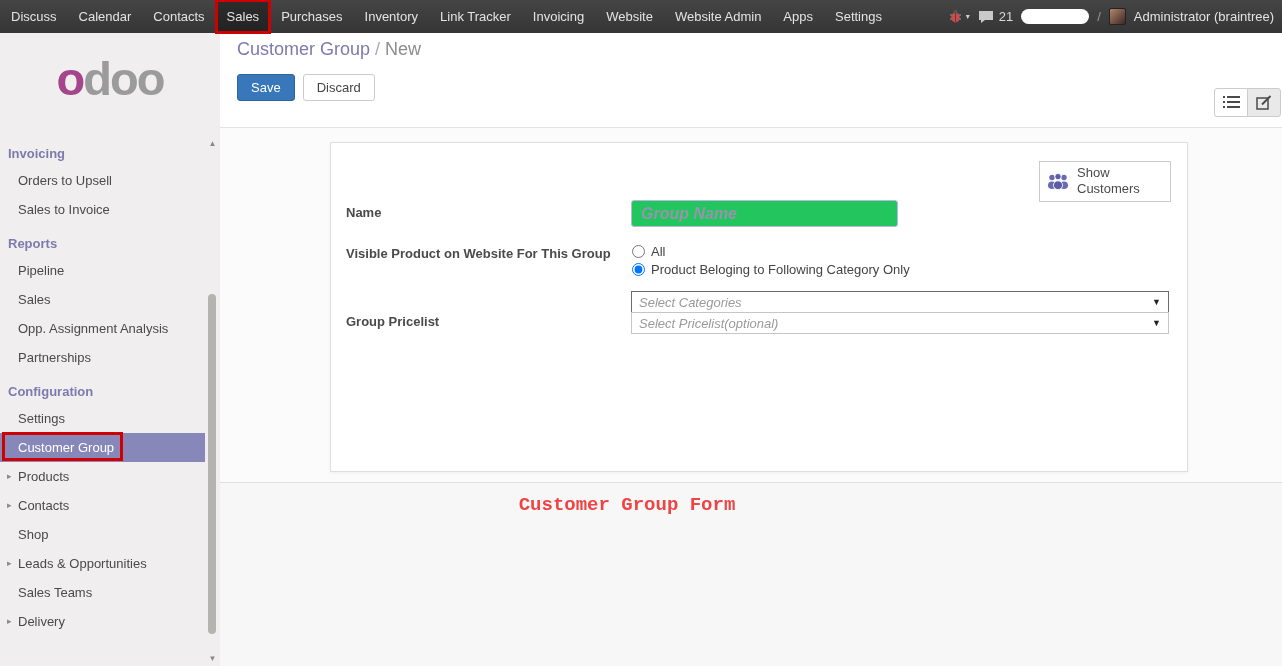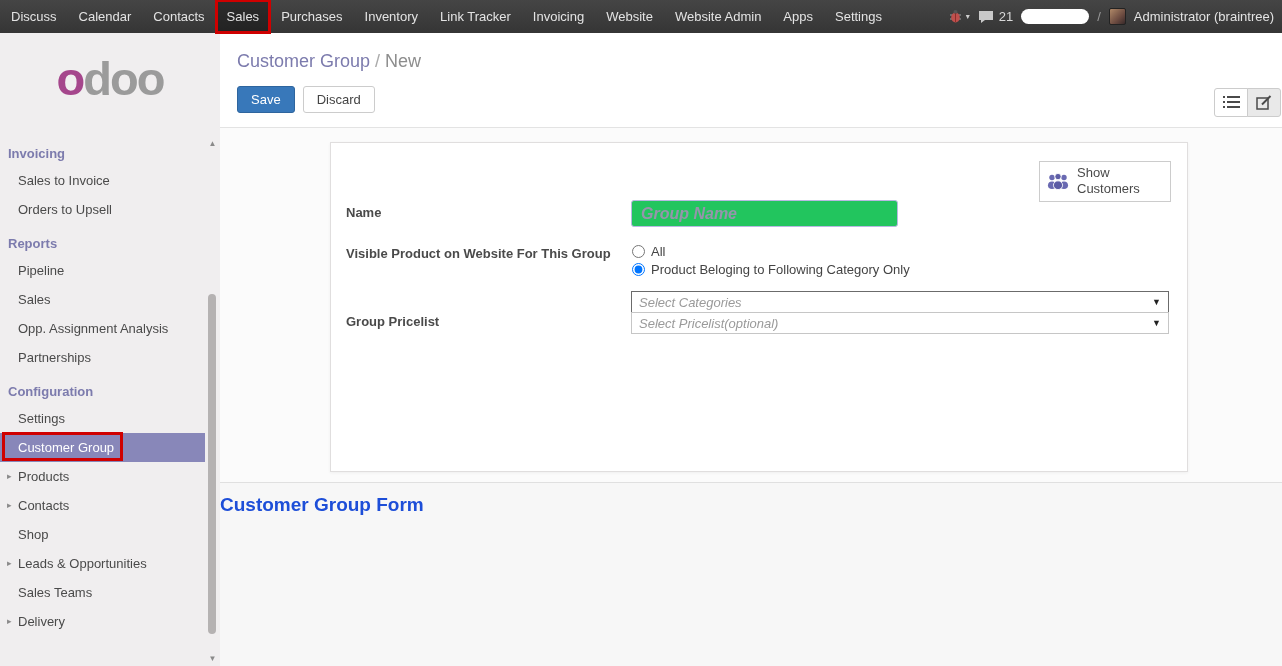--- a/index.html
+++ b/index.html
@@ -48,21 +48,21 @@
     border: 3px solid #cf0000; pointer-events: none;
   }
   .sb-scroll { position: absolute; top: 106px; bottom: 0; right: 1px; width: 13px; }
   .sb-arrow { position: absolute; left: 0; width: 13px; text-align: center; font-size: 8px; color: #8a8a8a; cursor: pointer; }
   .sb-arrow.up { top: 0; }
   .sb-arrow.down { bottom: 3px; }
   .sb-thumb { position: absolute; top: 155px; left: 2px; width: 8px; height: 340px; background: #b5b2b2; border-radius: 4px; cursor: pointer; }
 
   
   .main { position: absolute; top: 33px; left: 220px; right: 0; bottom: 0; background: #fff; }
-  .breadcrumb { padding: 18px 0 0 17px; font-size: 18px; }
+  .breadcrumb { padding: 6px 0 0 17px; font-size: 18px; }
   .bc-link { color: #7c7bad; cursor: pointer; }
   .bc-sep { color: #aaa; margin: 0 5px; }
   .bc-current { color: #8d8d8d; }
   .btn-row { display: flex; gap: 8px; margin: 14px 0 0 17px; }
   .btn {
     font-size: 13px; padding: 5px 13px; border-radius: 3px; cursor: pointer;
     border: 1px solid #ccc; background: #fff; color: #444; font-family: inherit;
   }
   .btn.primary { background: #3878ba; border-color: #2e659e; color: #fff; }
   .switcher { position: absolute; top: 55px; right: 1px; display: flex; }
@@ -102,21 +102,21 @@
   .select-box {
     position: absolute; left: 300px; width: 538px; height: 22px; background: #fff;
     display: flex; align-items: center; justify-content: space-between;
     padding: 0 7px; font-size: 13px; cursor: pointer;
   }
   .select-box .ph { font-style: italic; color: #9a9a9a; }
   .sel-categories { top: 140px; border: 1px solid #6b6b6b; margin-top: 8px; }
   .sel-pricelist { top: 169px; border: 1px solid #c6c6c6; }
   .select-caret { font-size: 9px; color: #222; font-style: normal; }
   .footer-area { position: absolute; top: 354px; left: 0; right: 0; bottom: 0; background: #f7f7f7; border-top: 1px solid #e0e0e0; }
-  .caption { position: absolute; top: 11px; left: 0; width: 814px; text-align: left; font-size: 19px; font-weight: bold; color: #1d4ed8; }
+  .caption { position: absolute; top: 11px; left: 0; width: 814px; text-align: center; font-size: 19px; font-weight: bold; color: #ef4444; font-family: Liberation Mono, monospace; }
 </style>
 </head>
 <body>
 
 <header class="topnav">
   <nav class="nav-left">
     <div class="nav-item">Discuss</div>
     <div class="nav-item">Calendar</div>
     <div class="nav-item">Contacts</div>
     <div class="nav-item active annotated">Sales</div>
@@ -151,22 +151,22 @@
     <span class="avatar"></span>
     <span class="user-name">Administrator (braintree)</span>
   </div>
 </header>
 
 <aside class="sidebar">
   <div class="logo"><span class="logo-first">o</span><span>doo</span></div>
 
   <nav class="menu">
     <div class="section-title">Invoicing</div>
+    <div class="menu-item">Orders to Upsell</div>
     <div class="menu-item">Sales to Invoice</div>
-    <div class="menu-item">Orders to Upsell</div>
 
     <div class="section-title">Reports</div>
     <div class="menu-item">Pipeline</div>
     <div class="menu-item">Sales</div>
     <div class="menu-item">Opp. Assignment Analysis</div>
     <div class="menu-item">Partnerships</div>
 
     <div class="section-title">Configuration</div>
     <div class="menu-item">Settings</div>
     <div class="menu-item selected">

